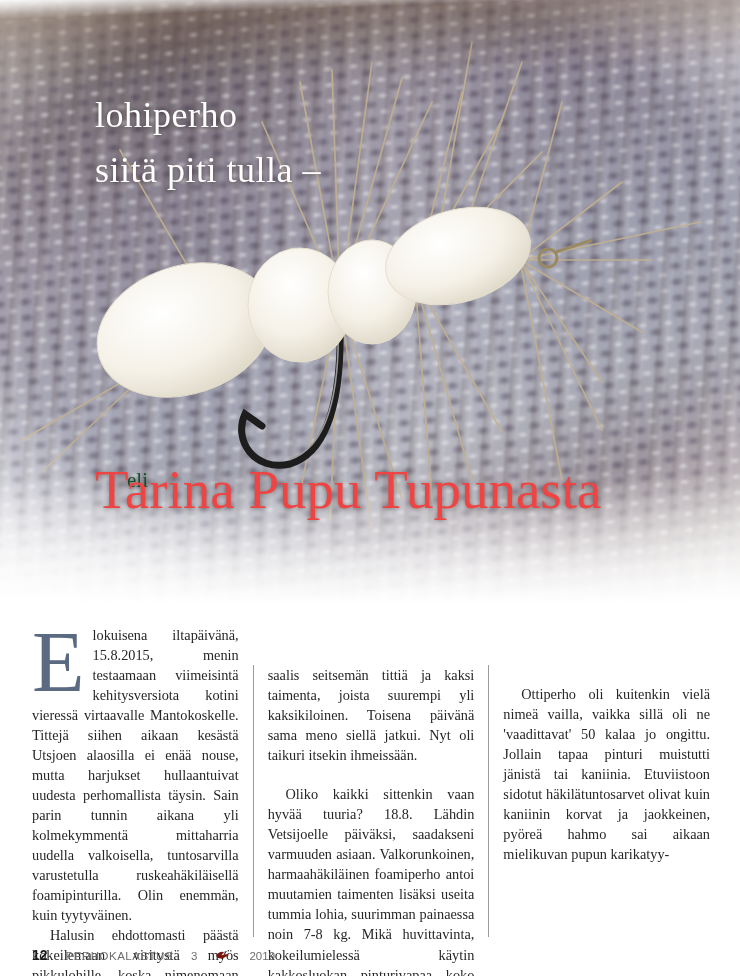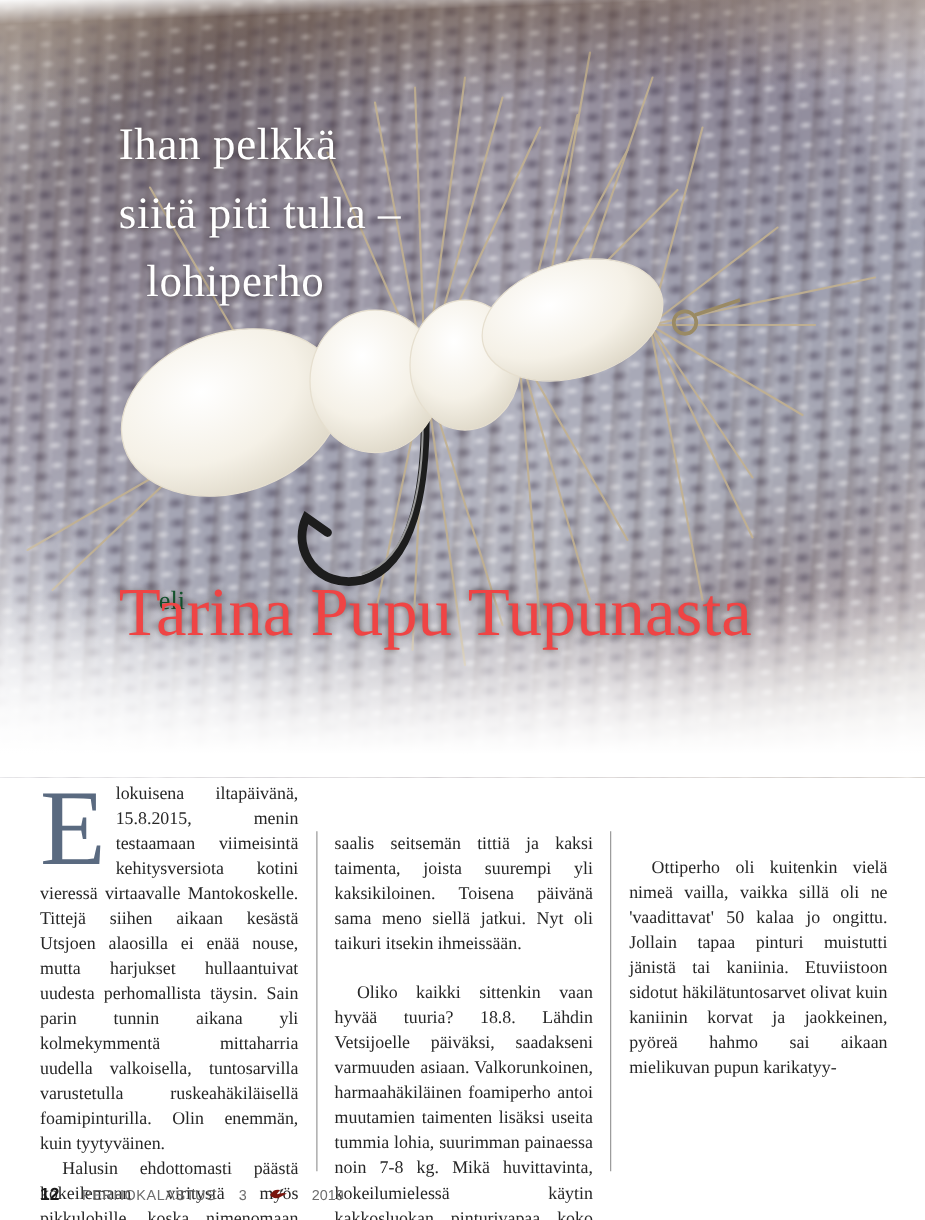--- a/index.html
+++ b/index.html
@@ -143,23 +143,22 @@
 
     <g fill="none" stroke="#9a8a64" stroke-width="3">
       <circle cx="548" cy="258" r="9"></circle>
       <line x1="556" y1="252" x2="592" y2="240"></line>
     </g>
   </svg>
 
   <div class="vignette"></div>
 
   <div class="kicker">
-    <span class="kline">Ihan pelkkä</span>
+    <span class="kline">lohiperho</span>
     <span class="kline">siitä piti tulla –</span>
-    <span class="kline">lohiperho</span>
   </div>
 
   <div class="hero-eli">eli</div>
   <h1 class="hero-title">Tarina Pupu Tupunasta</h1>
 </div>
 
 <div class="article">
   <div class="col">
       <p class="para"><span class="dropcap">E</span>lokuisena iltapäivänä, 15.8.2015, menin testaamaan viimeisintä kehitysversiota kotini vieressä virtaavalle Mantokoskelle. Tittejä siihen aikaan kesästä Utsjoen alaosilla ei enää nouse, mutta harjukset hullaantuivat uudesta perhomallista täysin. Sain parin tunnin aikana yli kolmekymmentä mittaharria uudella valkoisella, tuntosarvilla varustetulla ruskeahäkiläisellä foamipinturilla. Olin enemmän, kuin tyytyväinen.</p>
       <p class="para indent">Halusin ehdottomasti päästä kokeilemaan viritystä myös pikkulohille, koska nimenomaan lohiperhoksi olin sen ajatellut. Niinpä seuraavina päivinä ajelin ”harjusvapaalle” Kuoppilasjoelle. Siellä tunnen muutamia maukkaita pooleja, joista löytyy haasteellisia asentokaloja.</p>

